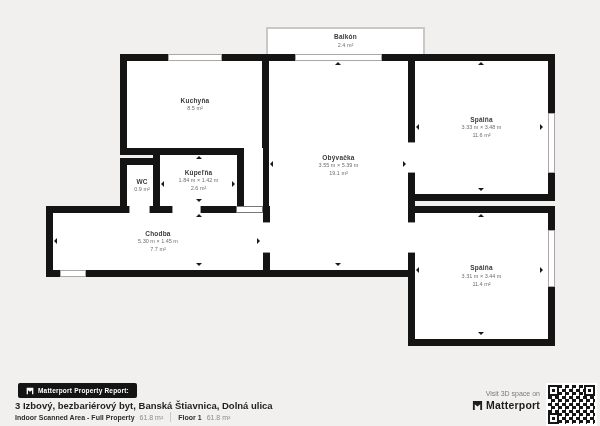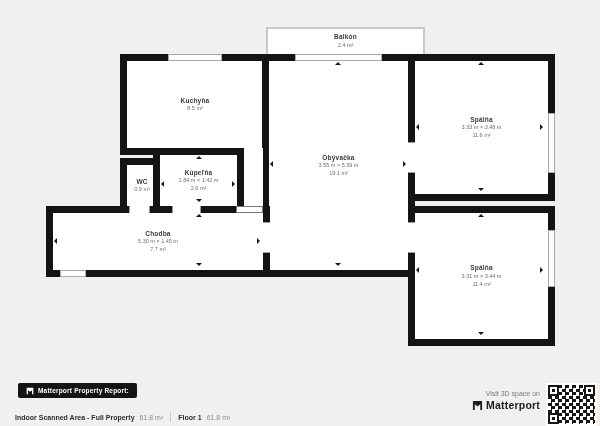--- a/index.html
+++ b/index.html
@@ -187,20 +187,21 @@
   <div class="arr u" style="left:478px;top:214px;"></div>
   <div class="arr d" style="left:478px;top:332px;"></div>
 
   <div class="badge">
     <svg viewBox="0 0 24 24">
         <path d="M2 2h20v20h-4V9.5L12 14 6 9.5V22H2z"></path>
       </svg>
     <span>Matterport Property Report:</span>
   </div>
 
+  <div class="title">3 Izbový, bezbariérový byt, Banská Štiavnica, Dolná ulica</div>
 
   <div class="meta">
     <span class="lbl">Indoor Scanned Area - Full Property</span>
     <span class="val">61.8 m²</span>
     <span class="sep"></span>
     <span class="lbl">Floor 1</span>
     <span class="val">61.8 m²</span>
   </div>
 
   <div class="visit">

